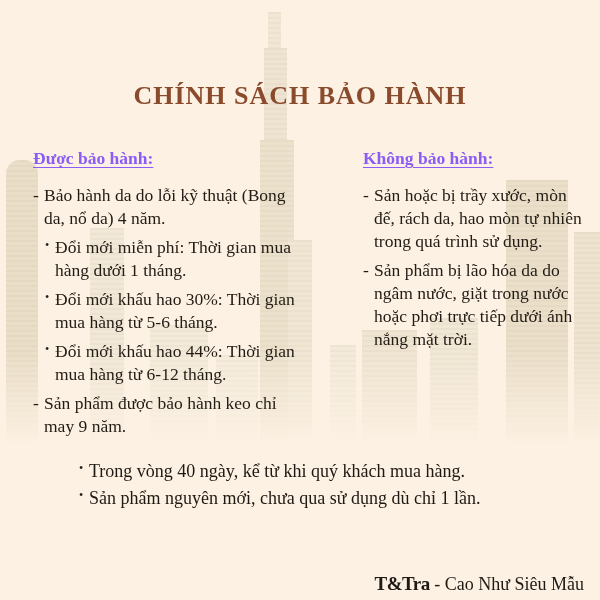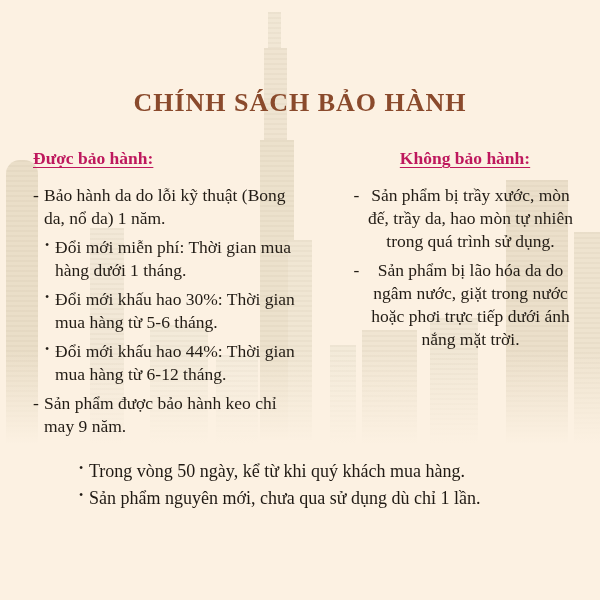--- a/index.html
+++ b/index.html
@@ -35,33 +35,33 @@
   .skyfade {
     position: absolute; left: 0; top: 350px; width: 600px; height: 115px;
     background: linear-gradient(to bottom, rgba(252,241,226,0), #fcf1e2 82%);
   }
 
   
   .content { position: absolute; inset: 0; z-index: 2; }
 
   .title {
     position: absolute; top: 72px; left: 0; right: 0;
-    margin: 16px; text-align: center;
+    margin: 9px; text-align: center;
     font-size: 26px; font-weight: 700; letter-spacing: 1px;
     color: #8a4a2c;
   }
 
   .columns { position: absolute; top: 148px; left: 33px; }
   .col { position: absolute; top: 0; }
   .col-left  { left: 0;    width: 264px; }
-  .col-right { left: 318px; width: 228px; text-align: center; }
+  .col-right { left: 330px; width: 228px; }
 
   .col h2 {
     margin: 0 0 15px 0;
-    font-size: 17.5px; font-weight: 700; color: #be185d;
+    font-size: 17.5px; font-weight: 700; color: #8b5cf6;
     text-decoration: underline; text-underline-offset: 3px;
   }
   .item {
     display: flex; margin-bottom: 6px;
     font-size: 17.5px; line-height: 23px; color: #221c15;
   }
   .item .marker { flex: none; width: 11px; }
   .item.dot { padding-left: 12px; }
   .item.dot .marker { width: 10px; font-size: 12px; line-height: 19px; }
 
@@ -106,21 +106,21 @@
 
   <div class="content">
     <h1 class="title">CHÍNH SÁCH BẢO HÀNH</h1>
 
     <div class="columns">
 
       <section class="col col-left">
         <h2>Được bảo hành:</h2>
         <div class="item dash">
           <span class="marker">-</span>
-          <span class="txt">Bảo hành da do lỗi kỹ thuật (Bong da, nổ da) 1 năm.</span>
+          <span class="txt">Bảo hành da do lỗi kỹ thuật (Bong da, nổ da) 4 năm.</span>
         </div>
         <div class="item dot">
           <span class="marker">•</span>
           <span class="txt">Đổi mới miễn phí: Thời gian mua hàng dưới 1 tháng.</span>
         </div>
         <div class="item dot">
           <span class="marker">•</span>
           <span class="txt">Đổi mới khấu hao 30%: Thời gian mua hàng từ 5-6 tháng.</span>
         </div>
         <div class="item dot">
@@ -130,38 +130,42 @@
         <div class="item dash">
           <span class="marker">-</span>
           <span class="txt">Sản phẩm được bảo hành keo chỉ may 9 năm.</span>
         </div>
       </section>
 
       <section class="col col-right">
         <h2>Không bảo hành:</h2>
         <div class="item dash">
           <span class="marker">-</span>
-          <span class="txt">Sản phẩm bị trầy xước, mòn đế, trầy da, hao mòn tự nhiên trong quá trình sử dụng.</span>
+          <span class="txt">Sản hoặc bị trầy xước, mòn đế, rách da, hao mòn tự nhiên trong quá trình sử dụng.</span>
         </div>
         <div class="item dash">
           <span class="marker">-</span>
           <span class="txt">Sản phẩm bị lão hóa da do ngâm nước, giặt trong nước hoặc phơi trực tiếp dưới ánh nắng mặt trời.</span>
         </div>
       </section>
 
     </div>
 
     <div class="returns">
       <div class="returns-items">
         <div class="item dot">
           <span class="marker">•</span>
-          <span class="txt">Trong vòng 50 ngày, kể từ khi quý khách mua hàng.</span>
+          <span class="txt">Trong vòng 40 ngày, kể từ khi quý khách mua hàng.</span>
         </div>
         <div class="item dot">
           <span class="marker">•</span>
           <span class="txt">Sản phẩm nguyên mới, chưa qua sử dụng dù chỉ 1 lần.</span>
         </div>
       </div>
     </div>
 
+    <div class="footer">
+      <span class="logo">T&amp;Tra</span>
+      <span class="brand">- Cao Như Siêu Mẫu</span>
+    </div>
   </div>
 
 </div>
 
 </body></html>

